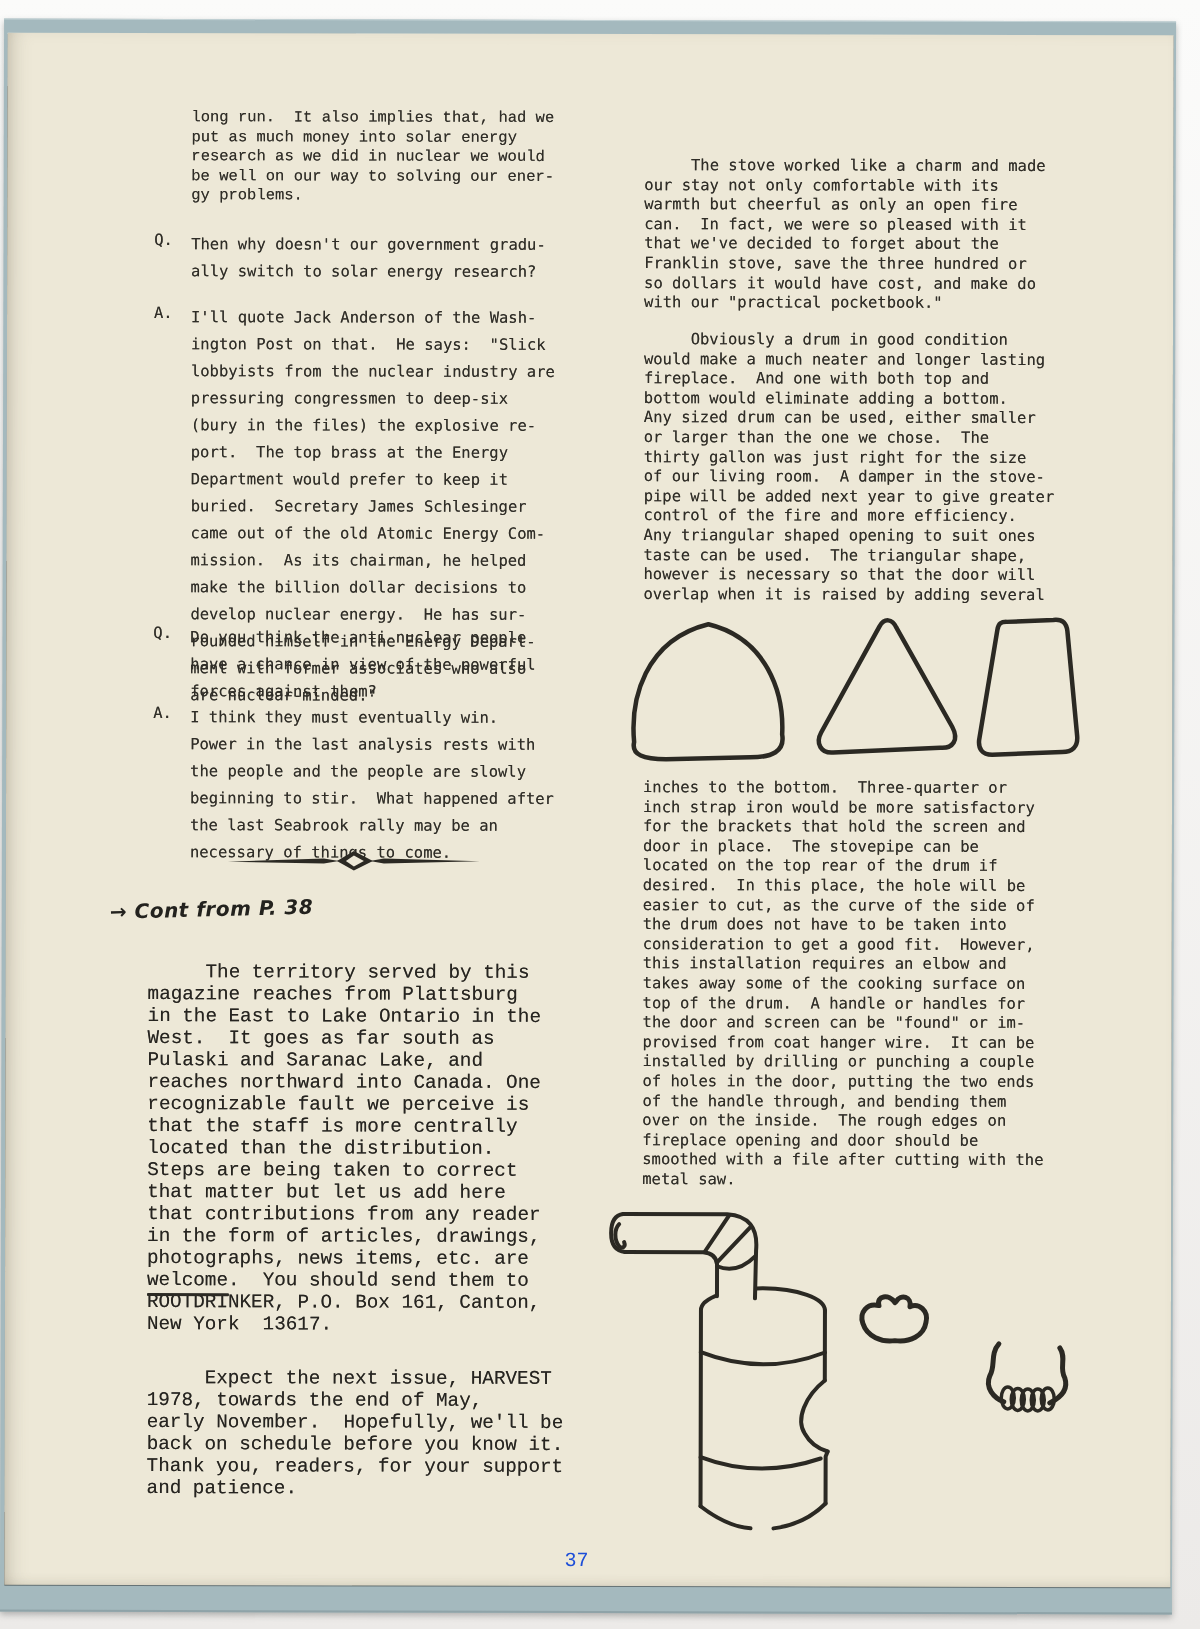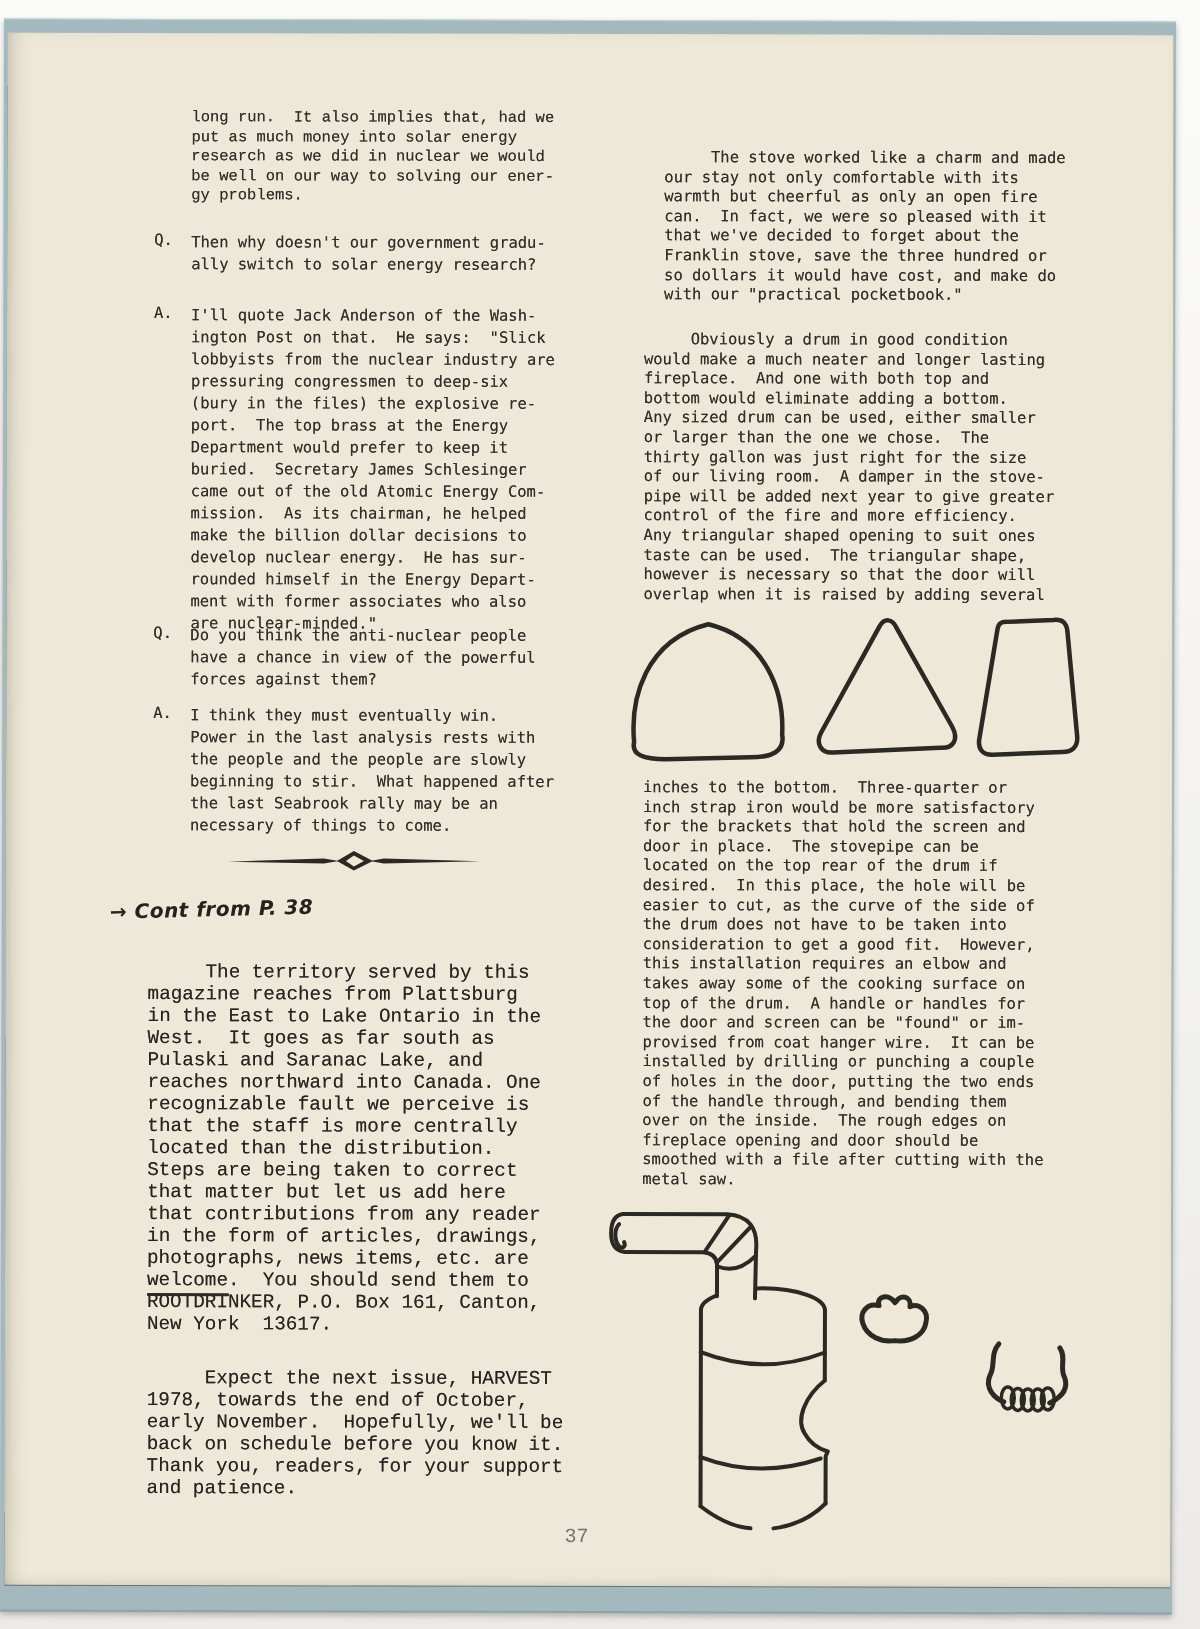--- a/index.html
+++ b/index.html
@@ -15,24 +15,24 @@
   .tw{position:absolute;white-space:pre;font-family:"DejaVu Sans Mono",monospace;
     font-size:15.5px;line-height:19.6px;color:#2f2d27;
     text-shadow:0 0 .5px rgba(47,45,39,.65);}
   .ct{position:absolute;white-space:pre;font-family:"Liberation Mono",monospace;
     font-size:19.3px;line-height:22px;color:#262420;
     text-shadow:0 0 .5px rgba(38,36,32,.6);}
   .qa{position:absolute;display:flex;}
   .qa .lbl{flex:none;width:37px;white-space:pre;font-family:"DejaVu Sans Mono",monospace;
     font-size:15.5px;line-height:19.6px;color:#2f2d27;text-shadow:0 0 .5px rgba(47,45,39,.65);}
   .qa .lines{white-space:pre;font-family:"DejaVu Sans Mono",monospace;
-    font-size:15.5px;line-height:22px;color:#2f2d27;text-shadow:0 0 .5px rgba(47,45,39,.65);}
+    font-size:15.5px;line-height:27px;color:#2f2d27;text-shadow:0 0 .5px rgba(47,45,39,.65);}
   .hand{position:absolute;font-family:"DejaVu Sans",sans-serif;font-style:italic;font-weight:bold;
     font-size:20px;letter-spacing:.5px;color:#23221e;transform:rotate(-1.6deg);white-space:pre;}
-  .pagenum{position:absolute;font-family:"Liberation Mono",monospace;font-size:20px;color:#737373;}
+  .pagenum{position:absolute;font-family:"Liberation Mono",monospace;font-size:20px;color:#1d4ed8;margin-top:24px;}
   .uline{position:absolute;height:2.5px;background:#2c2a24;border-radius:1px;}
   svg{position:absolute;overflow:visible;}
   .ink{stroke:#2b2923;fill:none;stroke-linecap:round;stroke-linejoin:round;}
 </style>
 </head>
 <body>
 
 <div class="scene">
   <div class="cover"></div>
   <div class="page">
@@ -107,29 +107,29 @@
 that matter but let us add here
 that contributions from any reader
 in the form of articles, drawings,
 photographs, news items, etc. are
 welcome.  You should send them to
 ROOTDRINKER, P.O. Box 161, Canton,
 New York  13617.</div>
     <div class="uline" style="left:142px;top:1260px;width:82px;"></div>
 
     <div class="ct" style="left:142px;top:1334px;">     Expect the next issue, HARVEST
-1978, towards the end of October,
+1978, towards the end of May,
 early November.  Hopefully, we'll be
 back on schedule before you know it.
 Thank you, readers, for your support
 and patience.</div>
 
     <div class="pagenum" style="left:560px;top:1491px;">37</div>
 
-    <div class="tw" style="left:637px;top:114px;margin-left:20px;">     The stove worked like a charm and made
+    <div class="tw" style="left:637px;top:122px;">     The stove worked like a charm and made
 our stay not only comfortable with its
 warmth but cheerful as only an open fire
 can.  In fact, we were so pleased with it
 that we've decided to forget about the
 Franklin stove, save the three hundred or
 so dollars it would have cost, and make do
 with our "practical pocketbook."</div>
 
     <div class="tw" style="left:637px;top:296px;">     Obviously a drum in good condition
 would make a much neater and longer lasting

